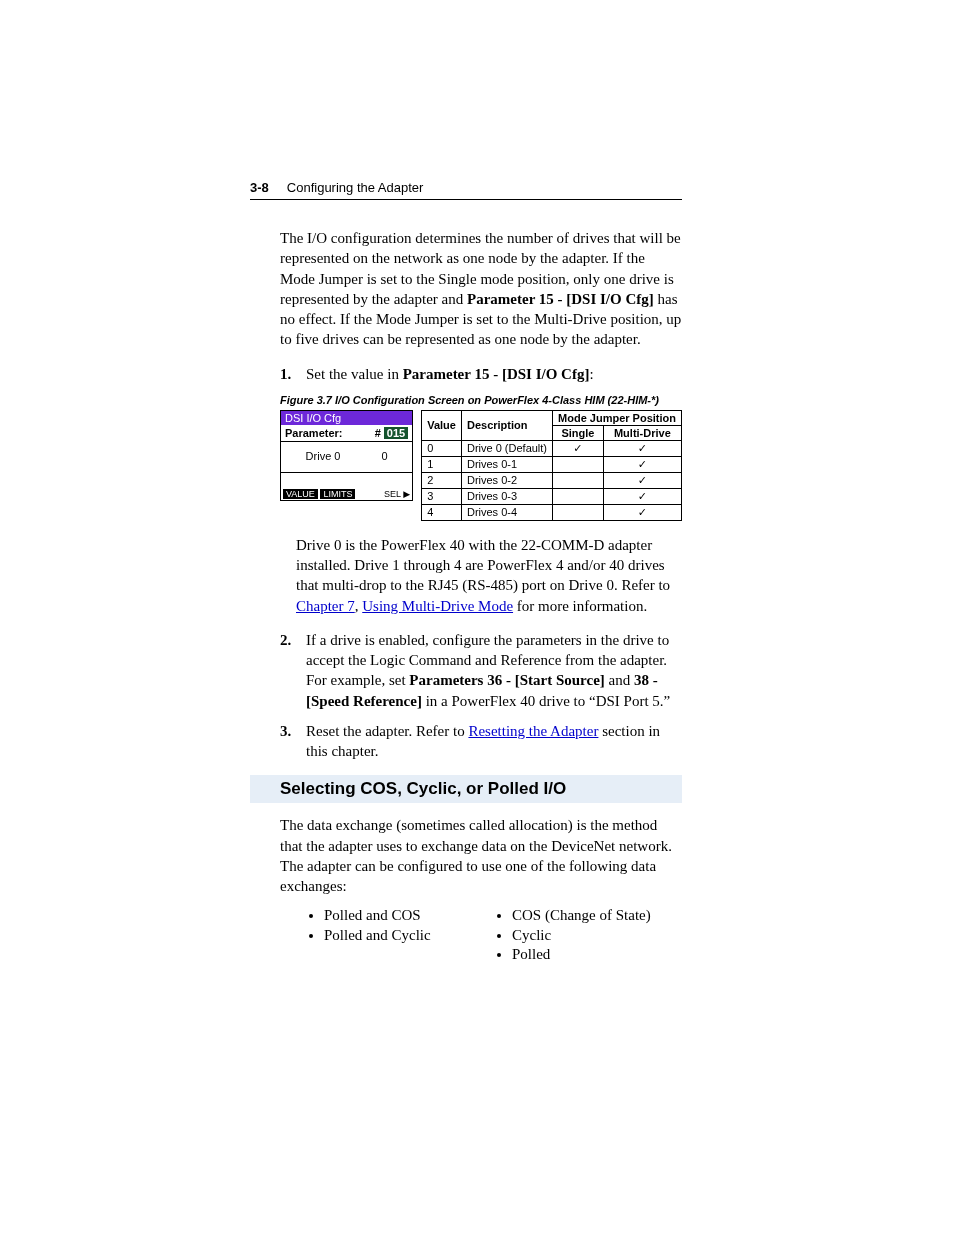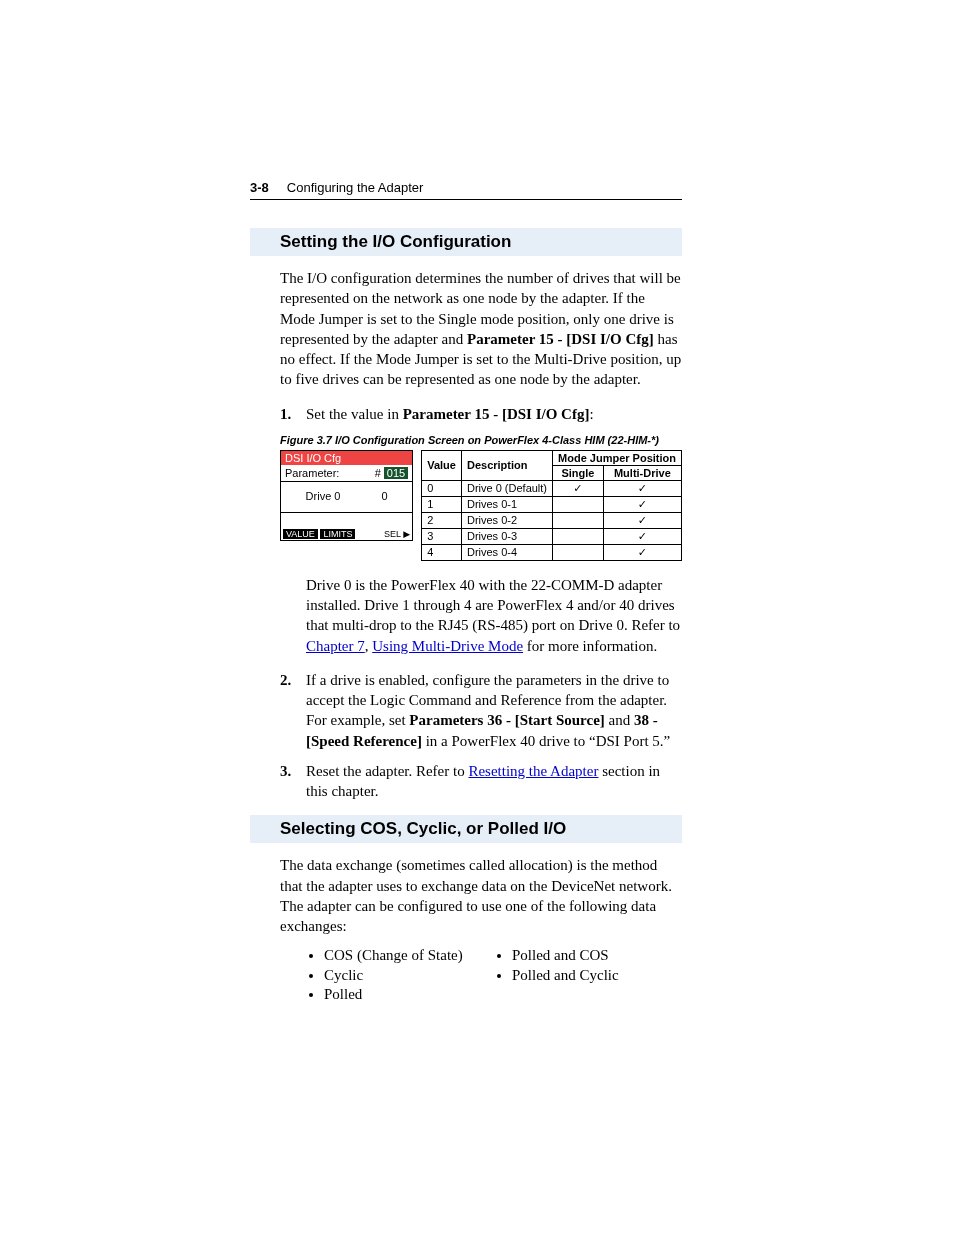--- a/index.html
+++ b/index.html
@@ -53,32 +53,33 @@
   }
   .fig-row { display: flex; gap: 8px; align-items: flex-start; margin-bottom: 14px; }
   .him {
     font-family: Arial, Helvetica, sans-serif;
     font-size: 11px;
     border: 1px solid #000;
     width: 188px;
     background: #fff;
   }
   .him .title {
-    background: #ef4444;
+    background: #6d28d9;
     color: #fff;
     padding: 1px 4px;
     font-size: 11px;
   }
   .him .row {
     display: flex; justify-content: space-between;
     padding: 1px 4px;
     border-top: 1px solid #000;
     align-items: center;
     gap: 8px;
     min-height: 14px;
+    font-weight: bold;
   }
   .him .row.noborder { border-top: none; }
   .him .inv {
     background: #14532d; color: #fff; padding: 0 3px; display: inline-block;
   }
   .him .center-row {
     padding: 8px 4px 10px 4px;
     display: flex; justify-content: center; gap: 41px;
     border-top: 1px solid #000;
     font-size: 11px;
@@ -101,21 +102,21 @@
   }
   table.ref th, table.ref td {
     border: 1px solid #000;
     padding: 1px 5px;
     text-align: left;
     white-space: nowrap;
   }
   table.ref th { font-weight: bold; }
   table.ref .c { text-align: center; }
   .check { font-family: Arial, sans-serif; }
-  .indent-para { margin: 0 0 14px 26px; line-height: 1.35; }
+  .indent-para { margin: 0 0 14px 16px; line-height: 1.35; }
   a.link { color: #0000cc; text-decoration: underline; }
   .two-col {
     display: flex;
     margin: 8px 0 14px 26px;
   }
   .two-col ul {
     margin: 0; padding: 0 0 0 18px;
     width: 190px;
   }
   .two-col ul li { margin: 0; line-height: 1.3; }
@@ -125,21 +126,20 @@
 
 <div class="page">
 
   <div class="running-head">
     <span class="pgnum">3-8</span>
     <span>Configuring the Adapter</span>
   </div>
 
   <div class="body-indent">
 
-    <div class="section-head">Setting the I/O Configuration</div>
 
     <p>
       <span>The I/O configuration determines the number of drives that will be represented on the network as one node by the adapter. If the Mode Jumper is set to the Single mode position, only one drive is represented by the adapter and </span><span class="bold">Parameter 15 - [DSI I/O Cfg]</span><span> has no effect. If the Mode Jumper is set to the Multi-Drive position, up to five drives can be represented as one node by the adapter.</span>
     </p>
 
     <ol class="steps">
       <li>
         <span class="num">1.</span>
         <span class="txt">
           <span>Set the value in </span><span class="bold">Parameter 15 - [DSI I/O Cfg]</span><span>:</span>
@@ -238,25 +238,25 @@
         </span>
       </li>
     </ol>
 
     <div class="section-head">Selecting COS, Cyclic, or Polled I/O</div>
 
     <p>The data exchange (sometimes called allocation) is the method that the adapter uses to exchange data on the DeviceNet network. The adapter can be configured to use one of the following data exchanges:</p>
 
     <div class="two-col">
       <ul>
+        <li>Polled and COS</li>
+        <li>Polled and Cyclic</li>
+      </ul>
+      <ul>
         <li>COS (Change of State)</li>
         <li>Cyclic</li>
         <li>Polled</li>
       </ul>
-      <ul>
-        <li>Polled and COS</li>
-        <li>Polled and Cyclic</li>
-      </ul>
     </div>
 
 
   </div>
 </div>
 
 </body></html>

